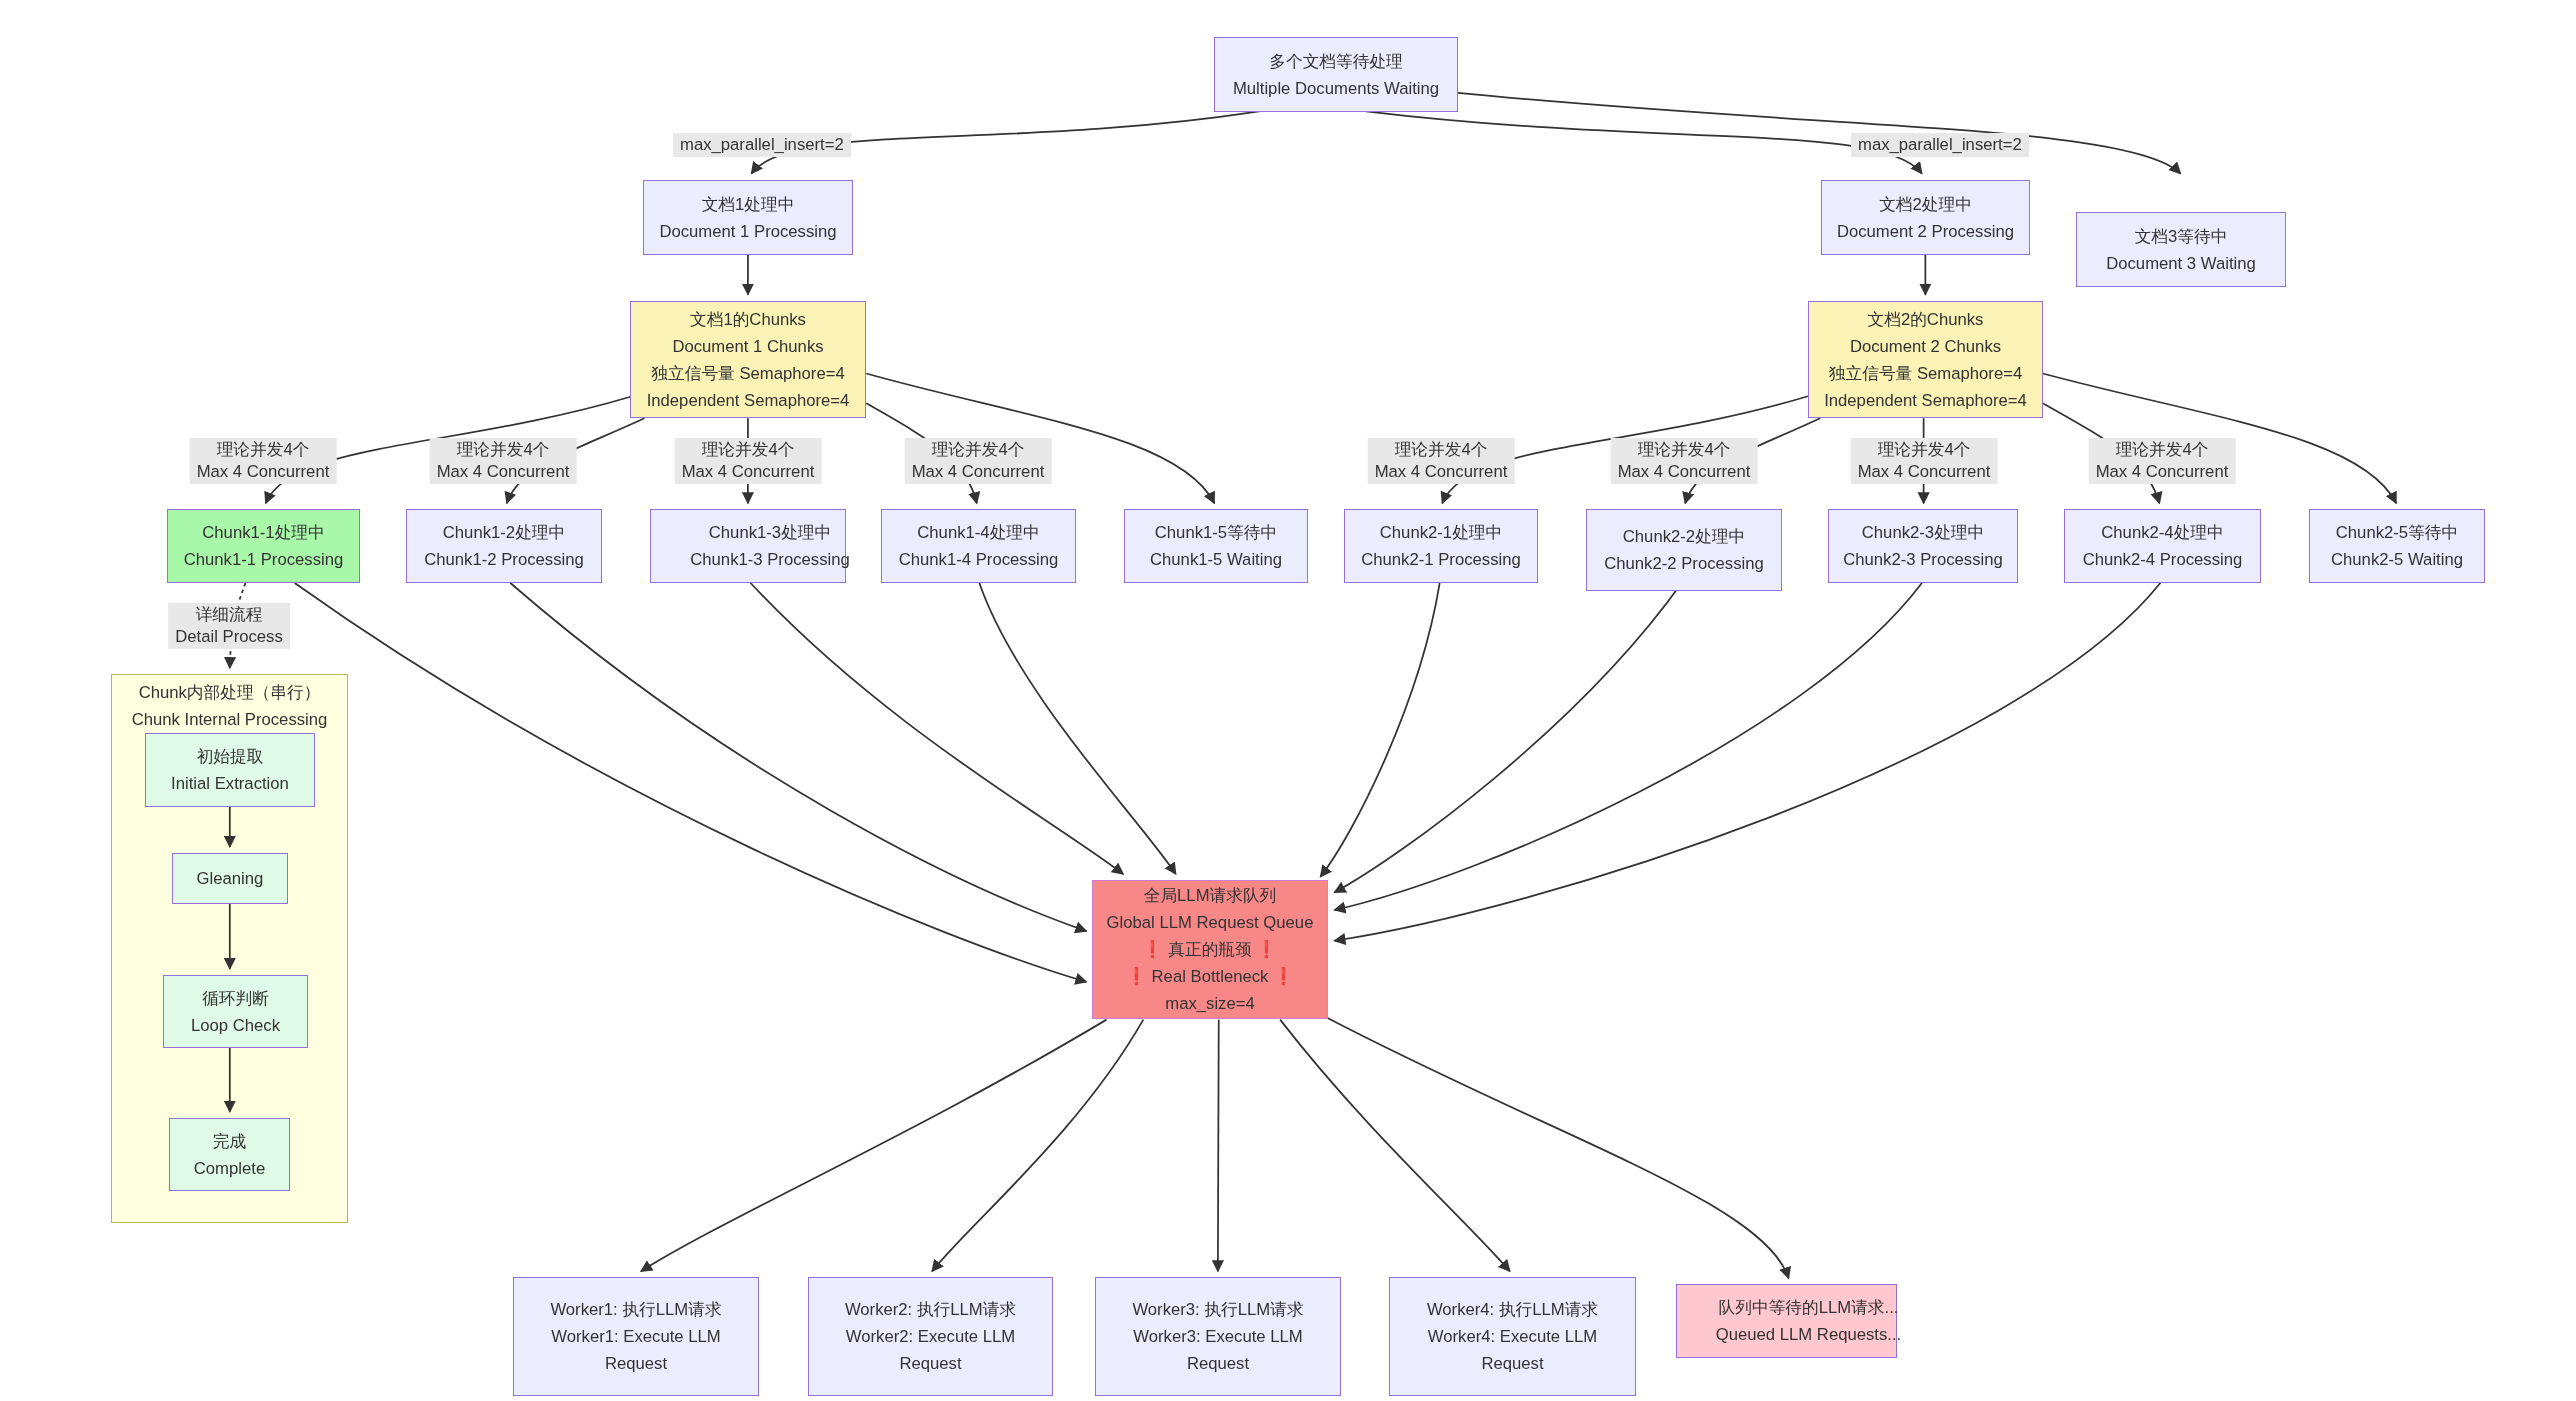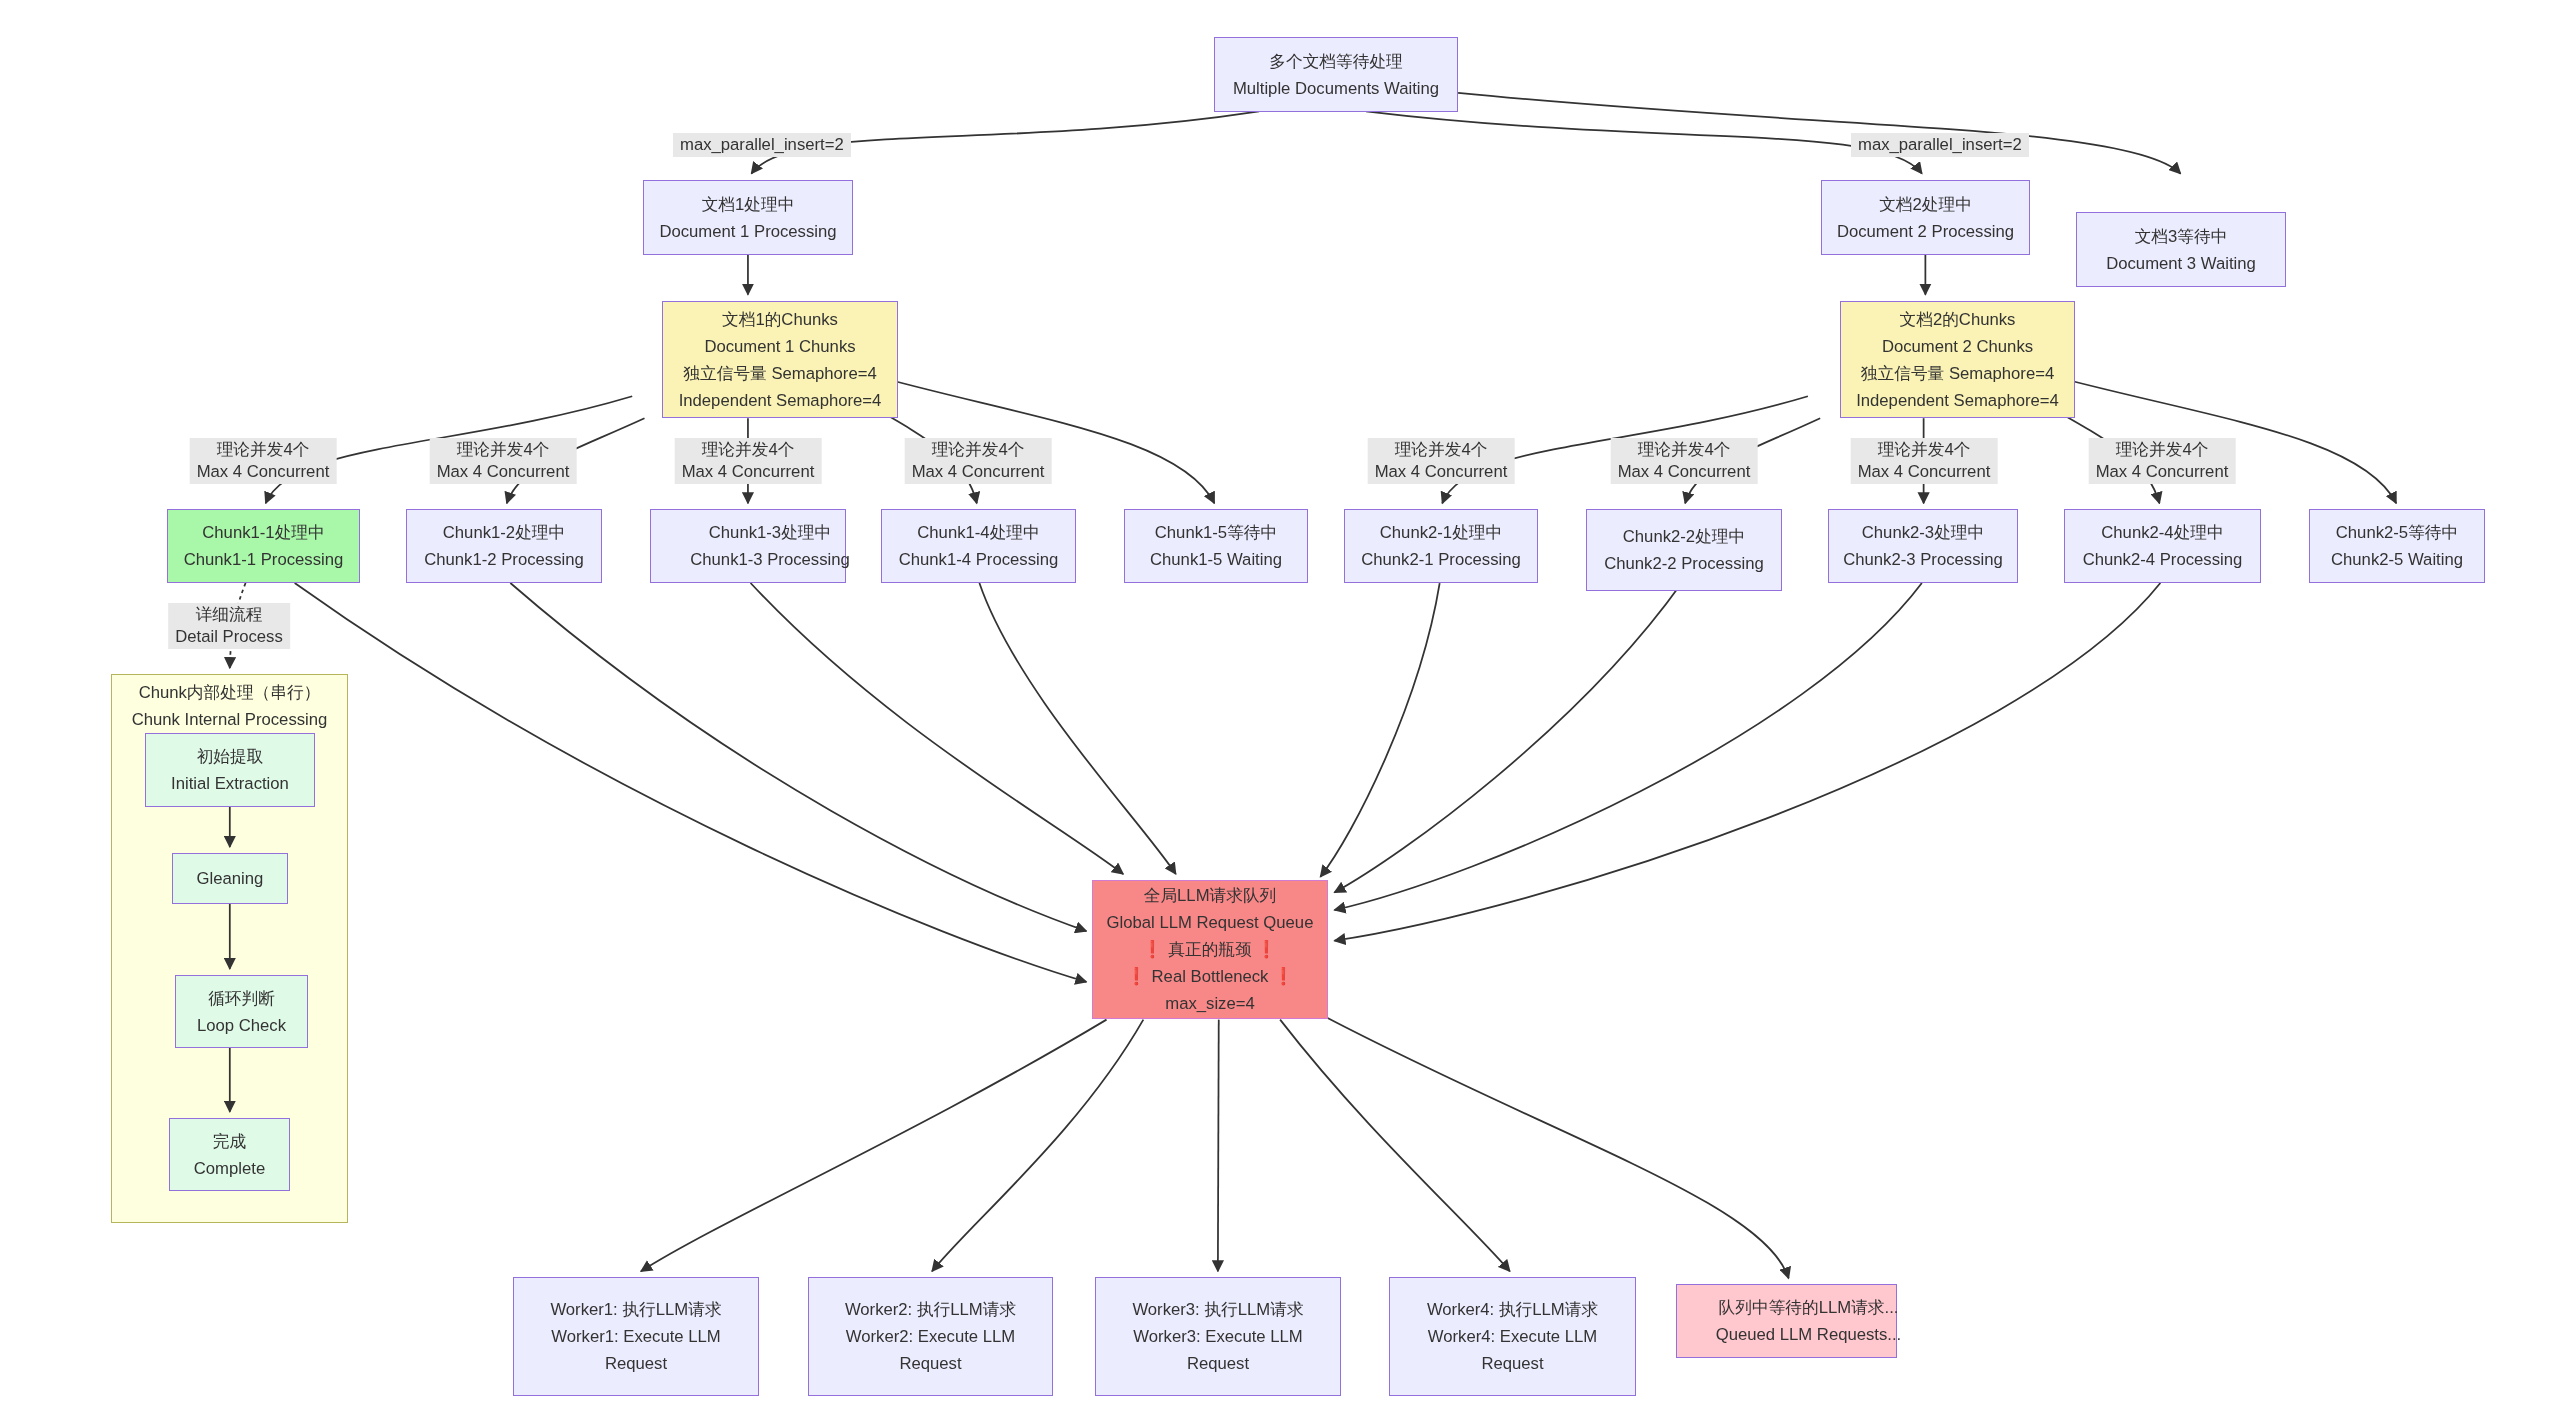--- a/index.html
+++ b/index.html
@@ -9,21 +9,21 @@
     overflow:hidden;
   }
   .node{
     position:absolute;box-sizing:border-box;display:flex;flex-direction:column;
     justify-content:center;align-items:center;text-align:center;
     background:var(--node-fill);border:1.8px solid var(--node-border);
     font-size:16.7px;line-height:27px;color:#333;z-index:2;
   }
   .node .line{display:block;white-space:nowrap;}
   .green{background:var(--active-fill);}
-  .yellow{background:var(--semaphore-fill);margin-left:32px;}
+  .yellow{background:var(--semaphore-fill);}
   .mint{background:var(--inner-fill);}
   .red{background:var(--queue-fill);border-color:var(--queue-border);}
   .pink{background:var(--queued-fill);padding-left:44px;}
   .excl{color:var(--excl-color);font-weight:bold;}
   .subgraph{
     position:absolute;box-sizing:border-box;z-index:0;
     background:var(--subgraph-fill);border:1.8px solid var(--subgraph-border);
   }
   .subgraph-title{
     position:absolute;text-align:center;font-size:16.7px;line-height:27px;
@@ -165,21 +165,21 @@
     <span class="line">Chunk2-5 Waiting</span>
   </div>
 
 <div class="node mint" style="left:145px;top:733px;width:170px;height:74px;">
     <span class="line">初始提取</span>
     <span class="line">Initial Extraction</span>
   </div>
 <div class="node mint" style="left:172px;top:853px;width:116px;height:51px;">
     <span class="line">Gleaning</span>
   </div>
-<div class="node mint" style="left:163px;top:975px;width:133px;height:73px;margin-left:12px;">
+<div class="node mint" style="left:163px;top:975px;width:145px;height:73px;">
     <span class="line">循环判断</span>
     <span class="line">Loop Check</span>
   </div>
 <div class="node mint" style="left:169px;top:1118px;width:121px;height:73px;">
     <span class="line">完成</span>
     <span class="line">Complete</span>
   </div>
 
 <div class="node red" style="left:1092px;top:880px;width:236px;height:139px;">
     <span class="line">全局LLM请求队列</span>

